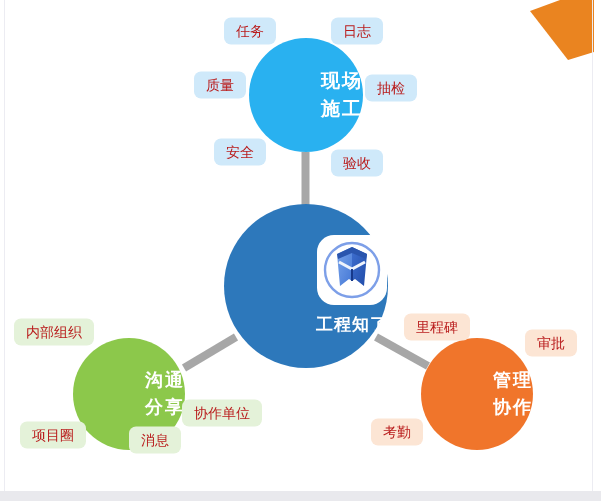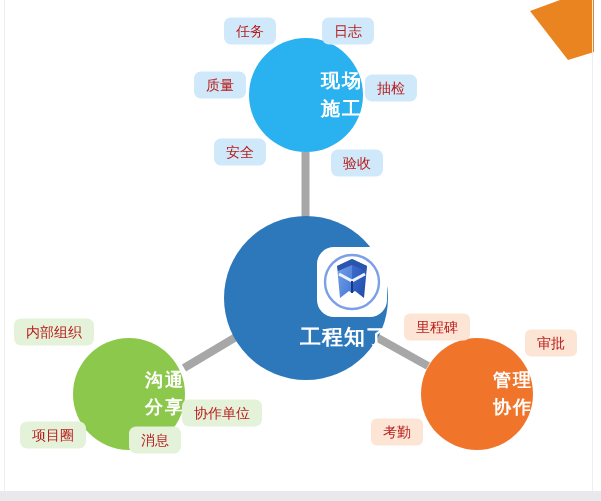--- a/index.html
+++ b/index.html
@@ -17,35 +17,35 @@
   .circle{position:absolute;border-radius:50%;display:flex;flex-direction:column;
           align-items:flex-end;justify-content:center;color:#ffffff;font-weight:bold;
           text-align:center;}
   .circle .lbl{white-space:pre-line;letter-spacing:2px;}
   #c-site{left:249px;top:38px;width:114px;height:114px;background:#29b1f0;
           font-size:19px;line-height:28px;}
   #c-comm{left:73px;top:338px;width:112px;height:112px;background:#8cc84b;
           font-size:18px;line-height:27px;}
   #c-manage{left:421px;top:338px;width:112px;height:112px;background:#f0752b;
           font-size:18px;line-height:27px;}
-  #c-center{left:224px;top:216px;width:164px;height:164px;background:#2d78bb;
-          font-size:21px;line-height:26px;}
+  #c-center{left:224px;top:204px;width:164px;height:164px;background:#2d78bb;
+          font-size:17px;line-height:26px;}
   #c-center .lbl{letter-spacing:1px;margin-top:6px;}
 
   .app-icon{width:72px;height:72px;display:block;}
 
   
   .tag{position:absolute;transform:translate(-50%,-50%);font-size:14px;line-height:17px;
        padding:5px 12px;border-radius:7px;color:#b91c1c;white-space:nowrap;font-weight:500;}
   .tag.site{background:#cfe9fa;}
   .tag.comm{background:#e4f2d9;}
-  .tag.manage{background:#fce5d4;border-radius:6px;}
+  .tag.manage{background:#fce5d4;}
 
   
-  #t-s0{left:250px;top:31px;}  #t-s1{left:348px;top:31px;text-align:center;}
+  #t-s0{left:250px;top:31px;}  #t-s1{left:357px;top:31px;text-align:center;}
   #t-s2{left:220px;top:85px;}  #t-s3{left:391px;top:88px;}
   #t-s4{left:240px;top:152px;} #t-s5{left:357px;top:163px;}
   #t-c0{left:54px;top:332px;}  #t-c1{left:53px;top:435px;}
   #t-c2{left:222px;top:413px;} #t-c3{left:155px;top:440px;}
   #t-m0{left:437px;top:327px;} #t-m1{left:551px;top:343px;}
   #t-m2{left:397px;top:432px;} #t-m3{left:533px;top:460px;}
 </style>
 </head>
 <body>
 

